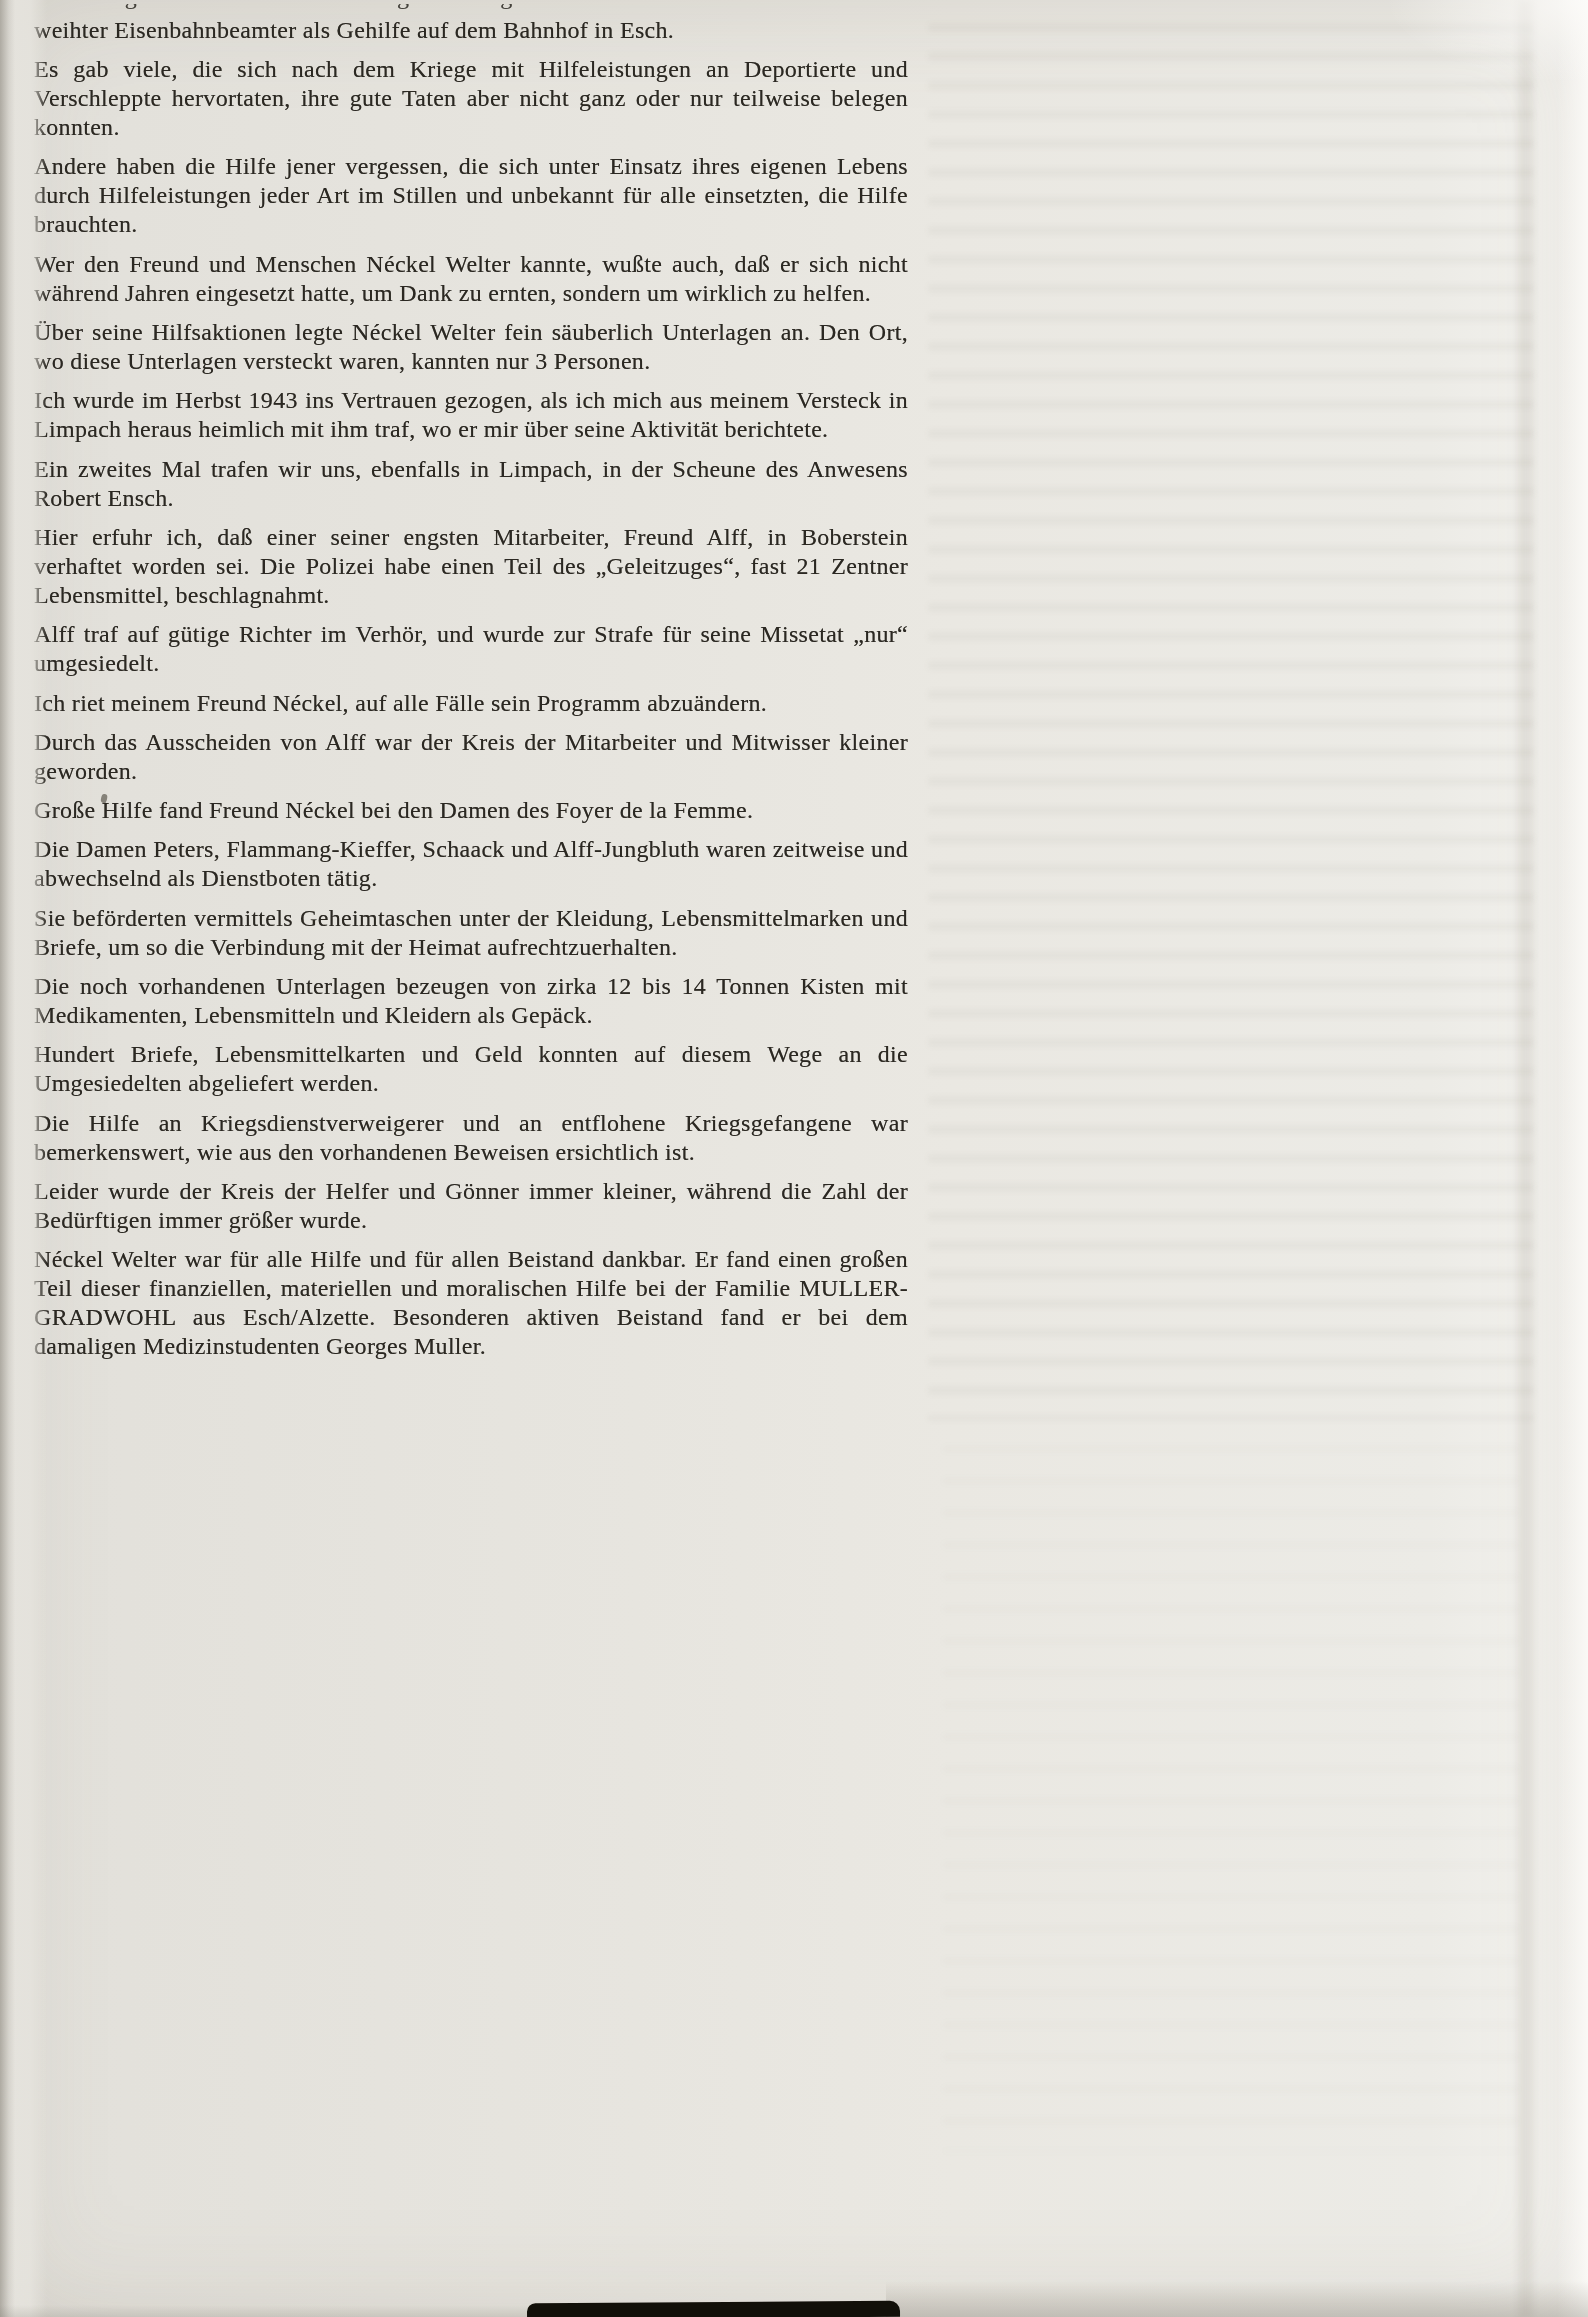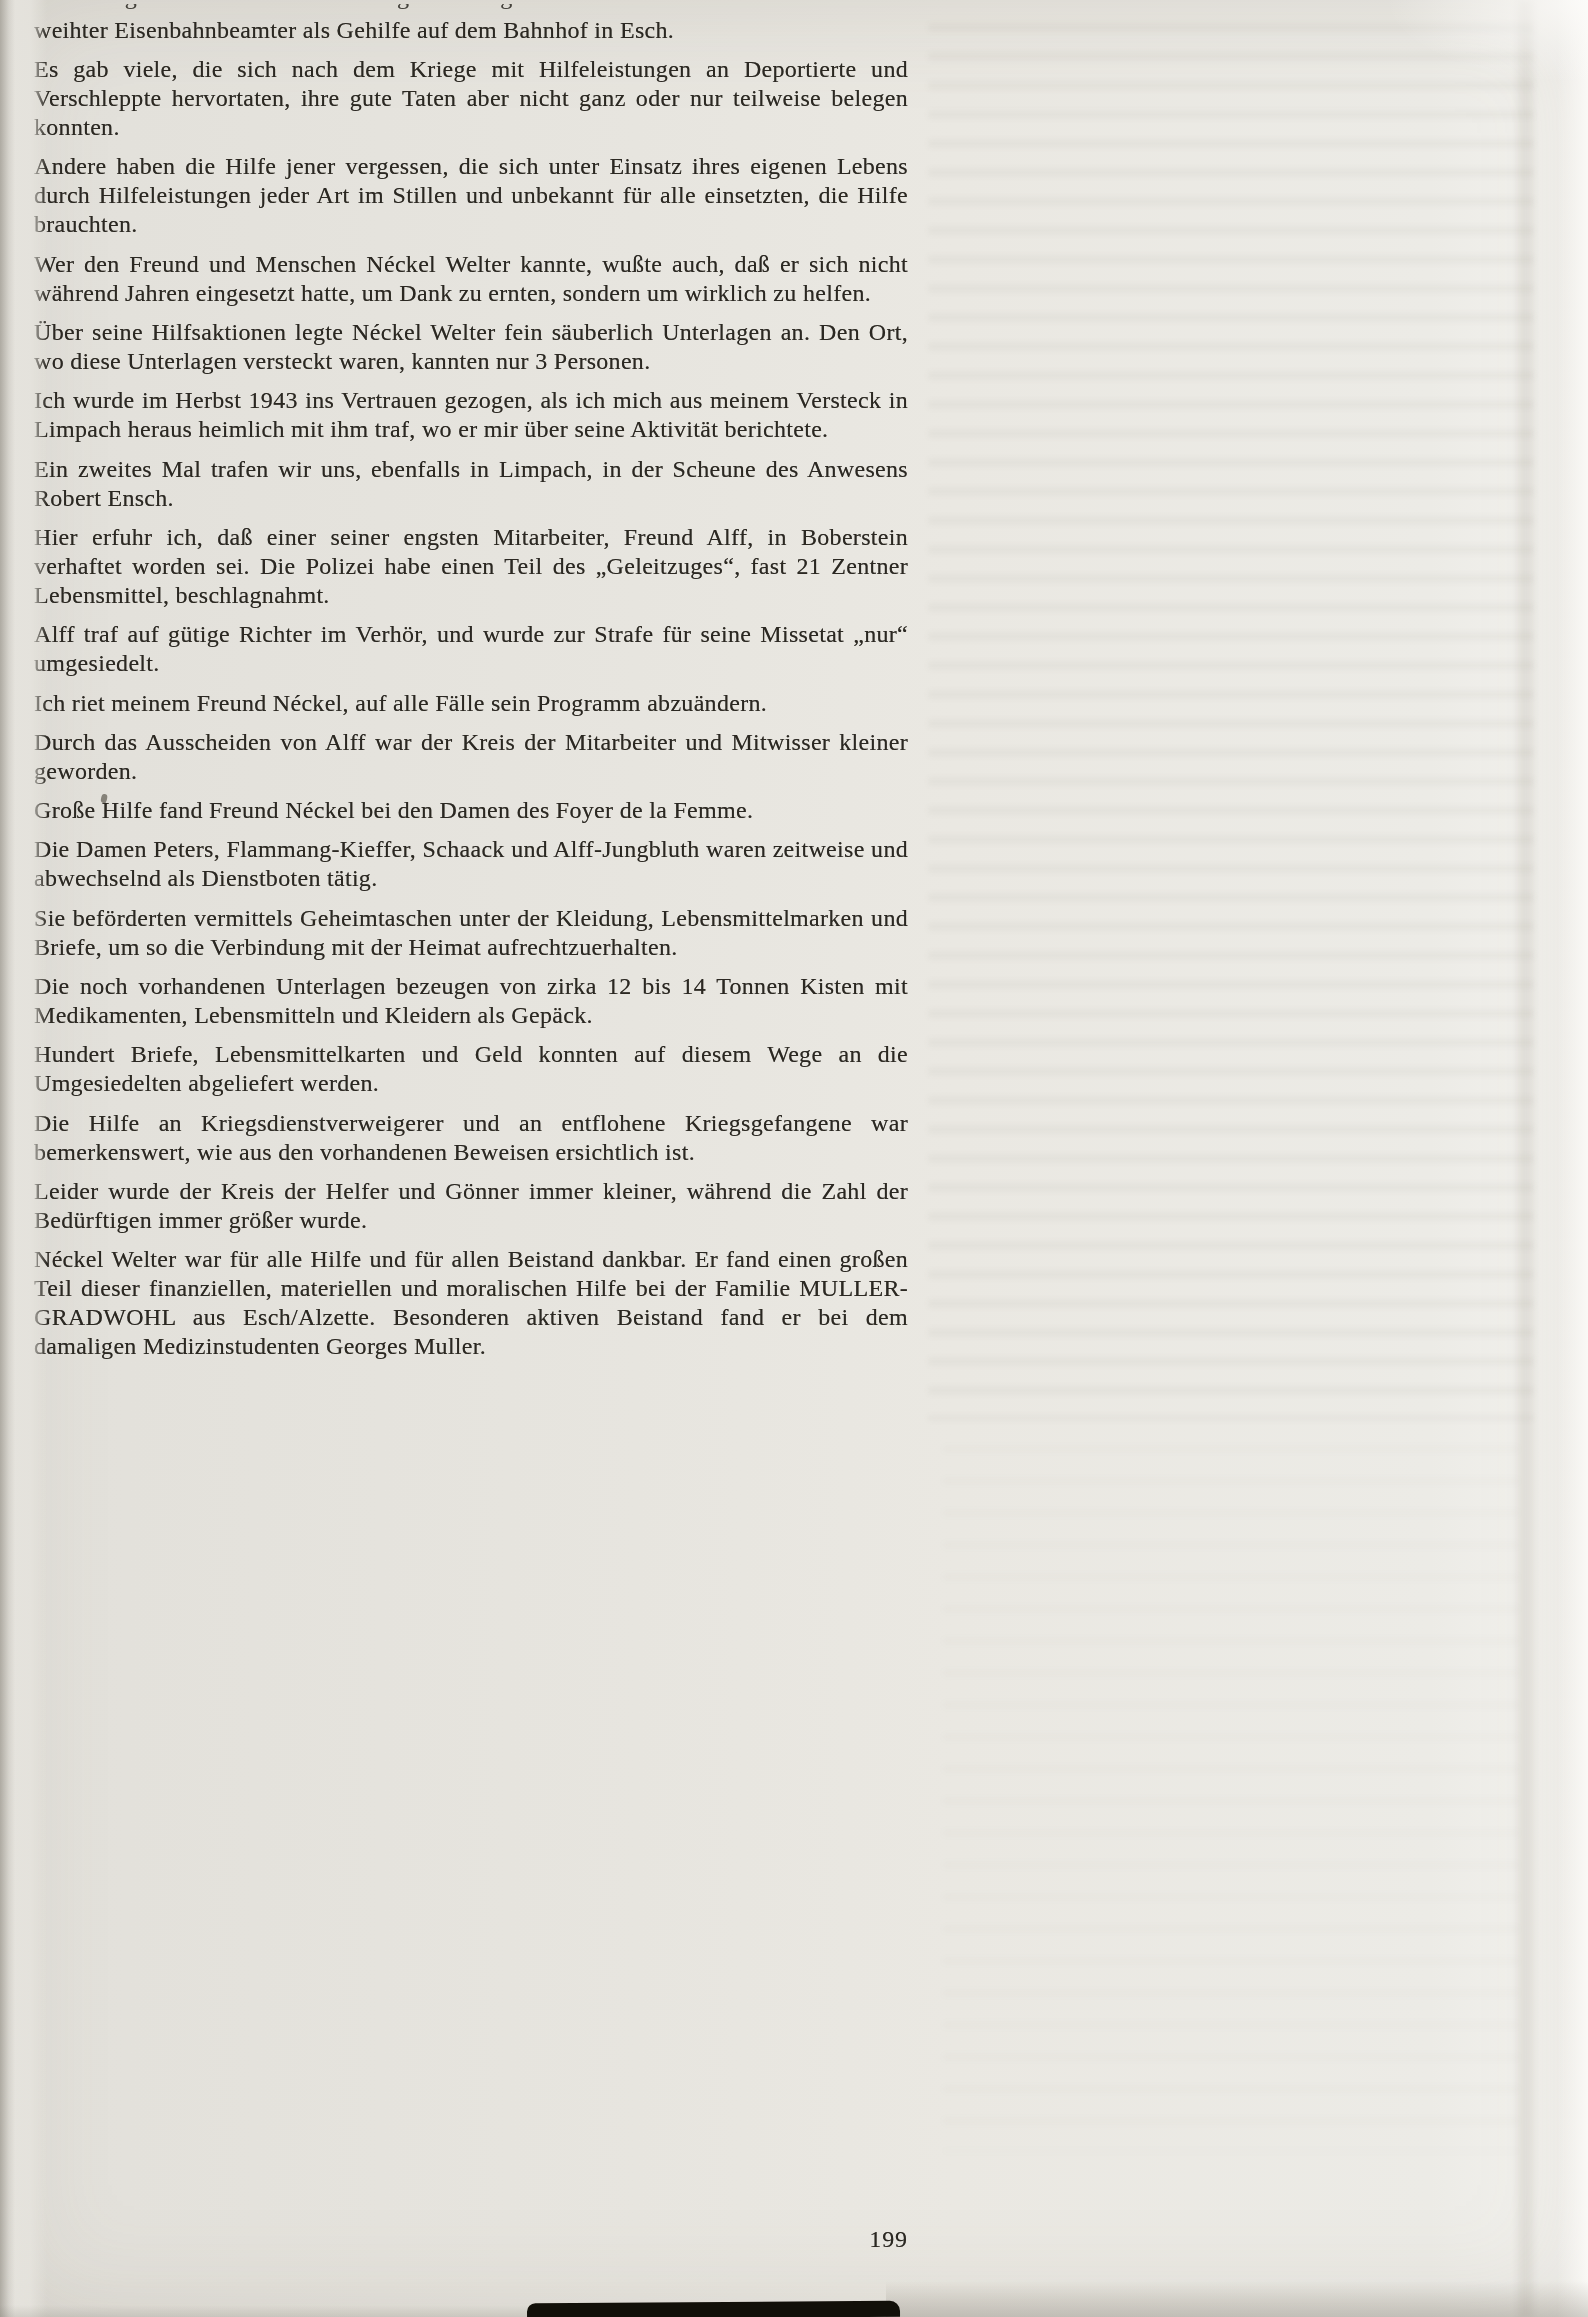--- a/index.html
+++ b/index.html
@@ -174,21 +174,20 @@
     <p>Große Hilfe fand Freund Néckel bei den Damen des Foyer de la Femme.</p>
     <p>Die Damen Peters, Flammang-Kieffer, Schaack und Alff-Jungbluth waren zeitweise und abwechselnd als Dienstboten tätig.</p>
     <p>Sie beförderten vermittels Geheimtaschen unter der Kleidung, Lebensmittelmarken und Briefe, um so die Verbindung mit der Heimat aufrechtzuerhalten.</p>
     <p>Die noch vorhandenen Unterlagen bezeugen von zirka 12 bis 14 Tonnen Kisten mit Medikamenten, Lebensmitteln und Kleidern als Gepäck.</p>
     <p>Hundert Briefe, Lebensmittelkarten und Geld konnten auf diesem Wege an die Umgesiedelten abgeliefert werden.</p>
     <p>Die Hilfe an Kriegsdienstverweigerer und an entflohene Kriegsgefangene war bemerkenswert, wie aus den vorhandenen Beweisen ersichtlich ist.</p>
     <p>Leider wurde der Kreis der Helfer und Gönner immer kleiner, während die Zahl der Bedürftigen immer größer wurde.</p>
     <p>Néckel Welter war für alle Hilfe und für allen Beistand dankbar. Er fand einen großen Teil dieser finanziellen, materiellen und moralischen Hilfe bei der Familie MULLER-GRADWOHL aus Esch/Alzette. Besonderen aktiven Beistand fand er bei dem damaligen Medizinstudenten Georges Muller.</p>
   </div>
 
-  <div class="page-number">199</div>
 
   <div class="ink-speck"></div>
   <div class="left-edge-fade"></div>
   <div class="left-gutter-shadow"></div>
   <div class="right-edge-strip"></div>
   <div class="top-right-light"></div>
   <div class="bottom-left-shade"></div>
   <div class="bottom-right-shadow"></div>
   <div class="bottom-scanner-bar"></div>
 

